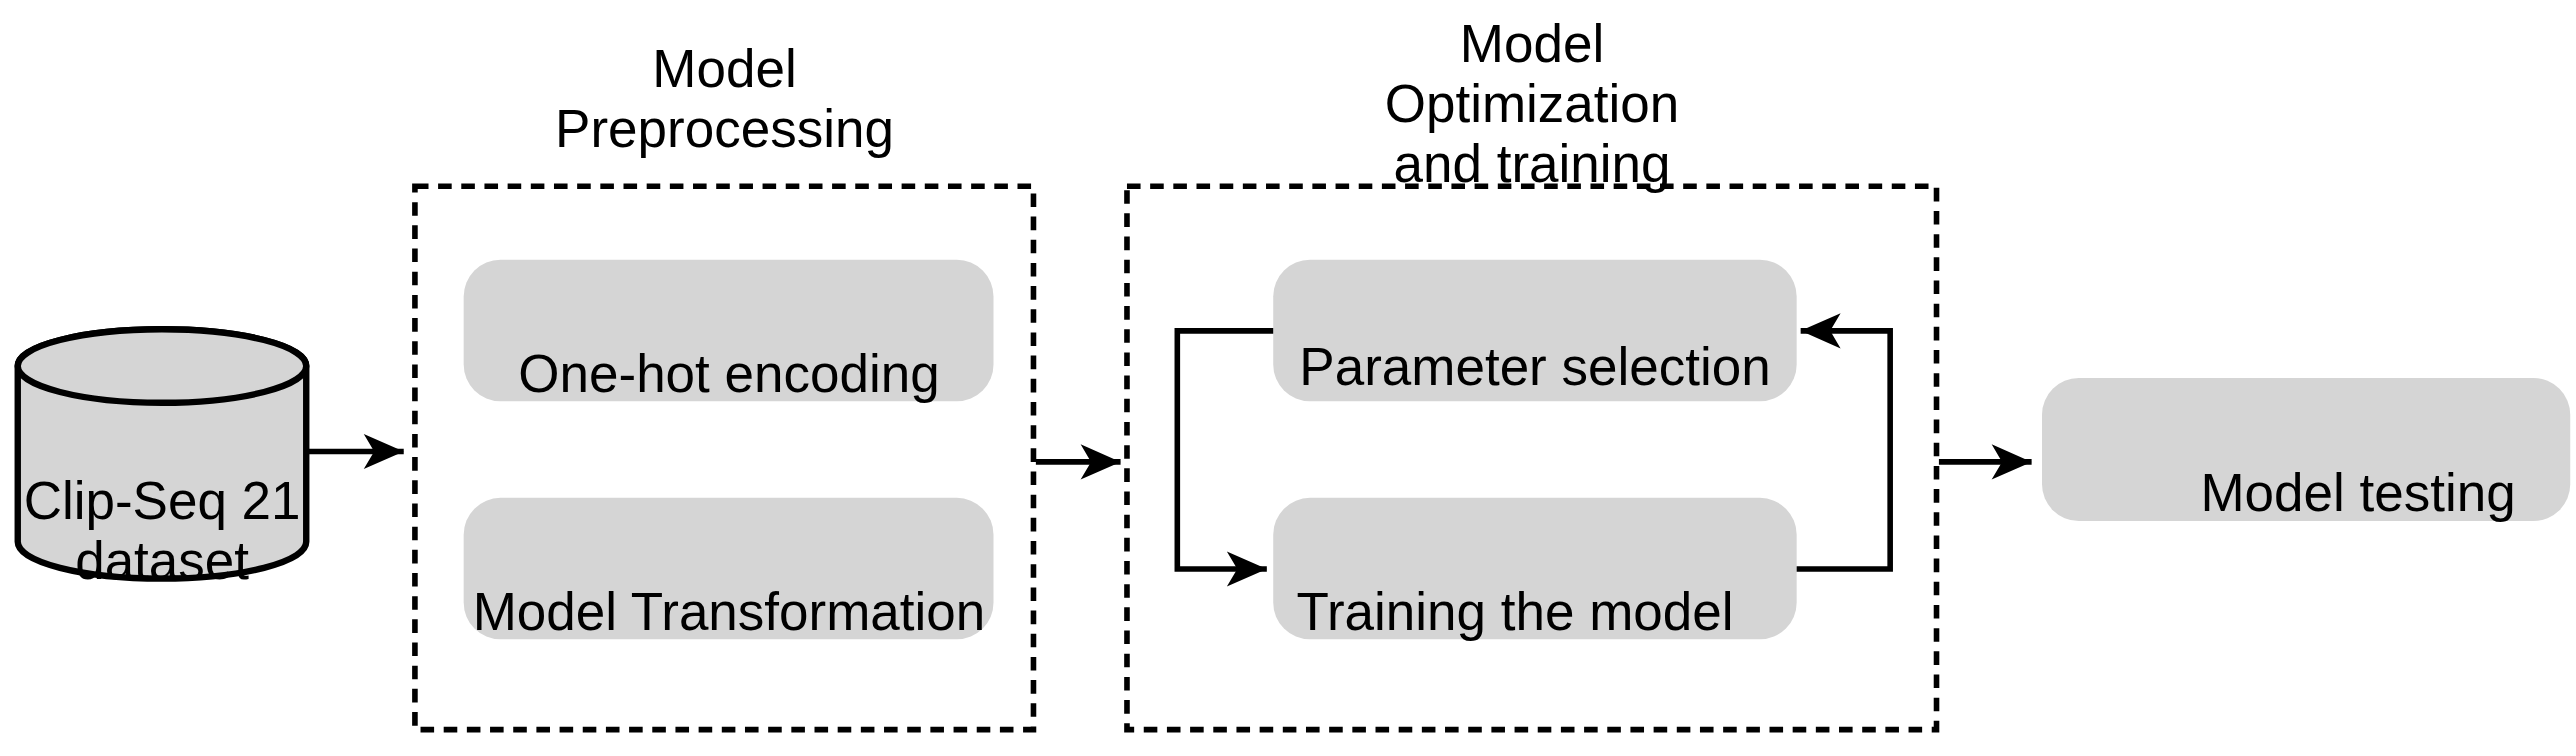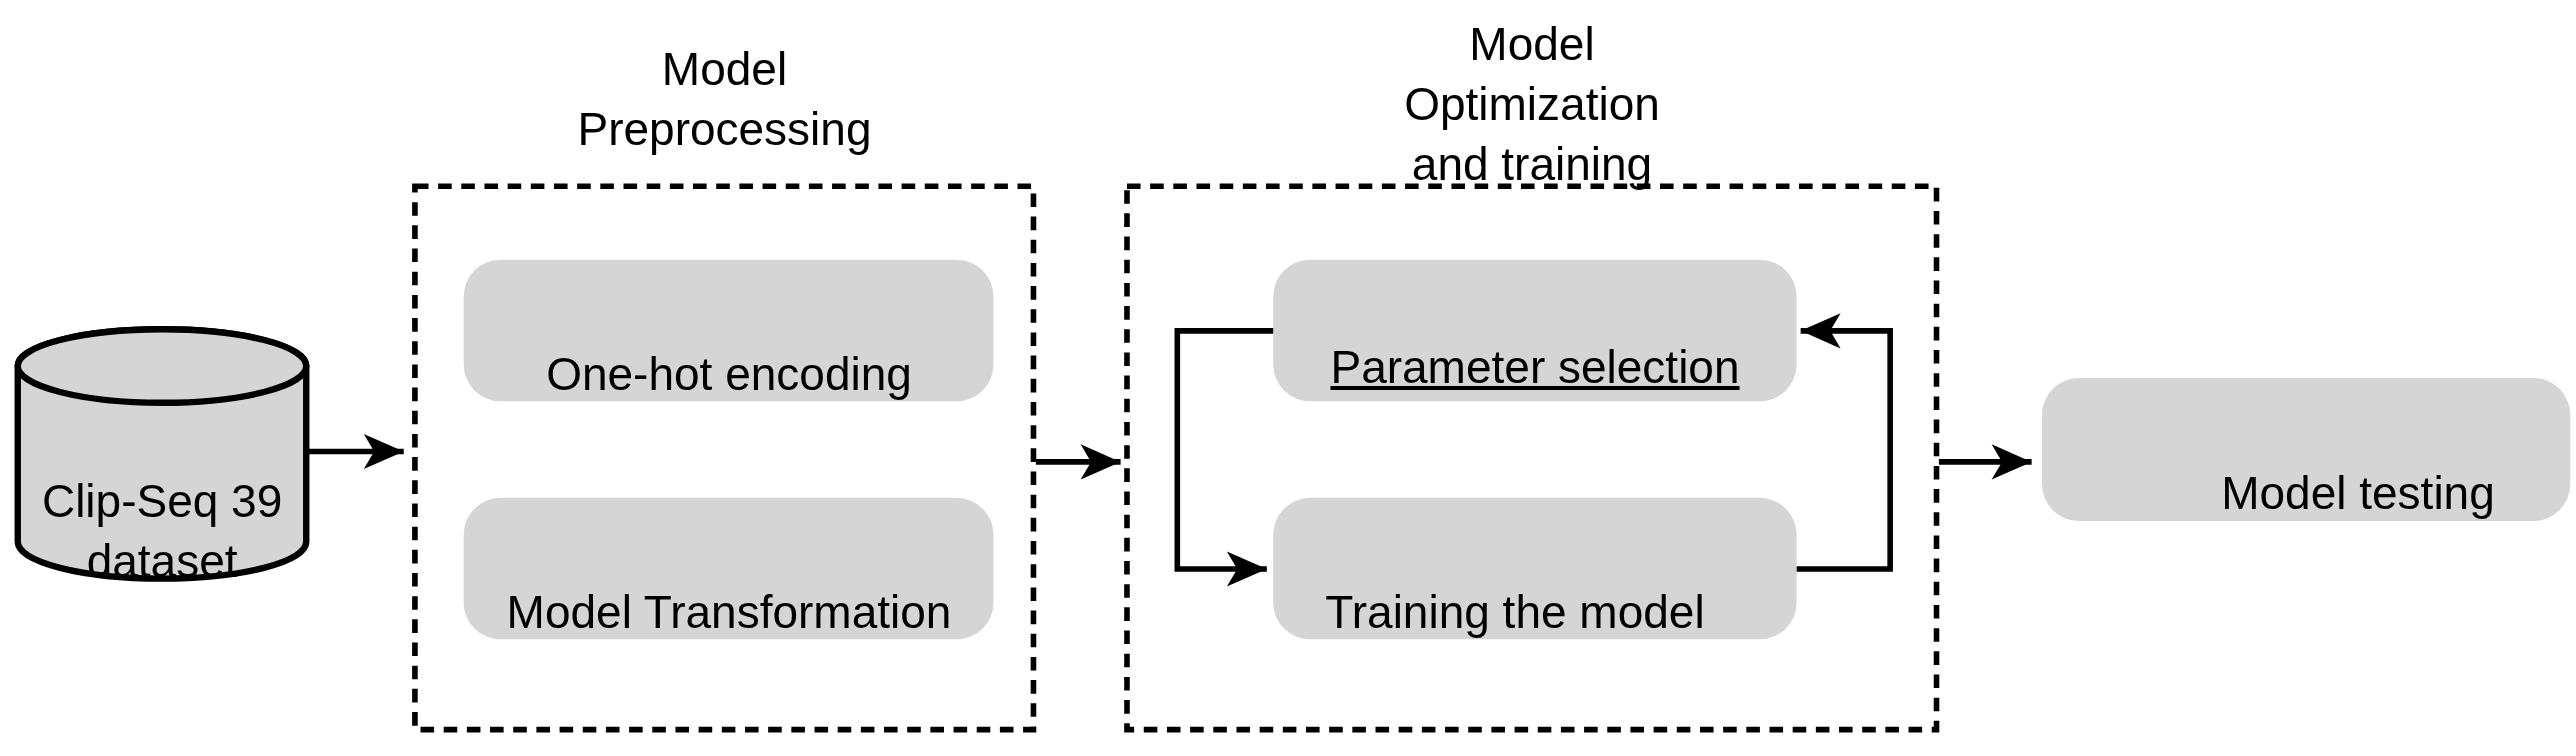--- a/index.html
+++ b/index.html
@@ -13,21 +13,21 @@
     overflow: hidden;
   }
   .shape-layer {
     position: absolute;
     left: 0; top: 0;
     width: 2576px;
     height: 756px;
   }
   .txt {
     position: absolute;
-    font-size: 46px;
+    font-size: 53px;
     line-height: 60px;
     white-space: pre-line;
     text-align: center;
     color: #000000;
   }
   .node-label {
     display: flex;
     align-items: center;
     justify-content: center;
     margin-top: 43px;
@@ -61,34 +61,34 @@
     </g>
 
     <path d="M386,565 L505,565" fill="none" stroke="#000000" stroke-width="7" marker-end="url(#arrowhead)"></path>
     <path d="M1296,578 L1402,578" fill="none" stroke="#000000" stroke-width="7" marker-end="url(#arrowhead)"></path>
     <path d="M2426,578 L2542,578" fill="none" stroke="#000000" stroke-width="7" marker-end="url(#arrowhead)"></path>
 
     <path d="M1593,414 L1473,414 L1473,712 L1585,712" fill="none" stroke="#000000" stroke-width="7" marker-end="url(#arrowhead)"></path>
     <path d="M2248,712 L2365,712 L2365,414 L2253,414" fill="none" stroke="#000000" stroke-width="7" marker-end="url(#arrowhead)"></path>
   </svg>
 
-  <div class="txt node-label" style="left:17.6px; top:400px; width:289px; height:176px;">Clip-Seq 39
+  <div class="txt node-label" style="left:17.6px; top:400px; width:289px; height:176px;">Clip-Seq 21
 dataset</div>
 
   <div class="txt group-title" style="left:415px; top:39px; width:619px;">Model
 Preprocessing</div>
 
   <div class="txt group-title" style="left:1127px; top:13.6px; width:810px;">Model
 Optimization
 and training</div>
 
   <div class="txt node-label" style="left:464px; top:260px; width:530px; height:141px;">One-hot encoding</div>
 
   <div class="txt node-label" style="left:464px; top:498px; width:530px; height:141px;">Model Transformation</div>
 
-  <div class="txt node-label" style="left:1273px; top:260px; width:524px; height:127px;text-decoration:underline;">Parameter selection</div>
+  <div class="txt node-label" style="left:1273px; top:260px; width:524px; height:127px;">Parameter selection</div>
 
   <div class="txt node-label" style="left:1273px; top:498px; width:484px; height:141px;">Training the model</div>
 
   <div class="txt node-label" style="left:2042px; top:378px; width:632px; height:143px;">Model testing</div>
 
 </div>
 
 
 </body></html>

